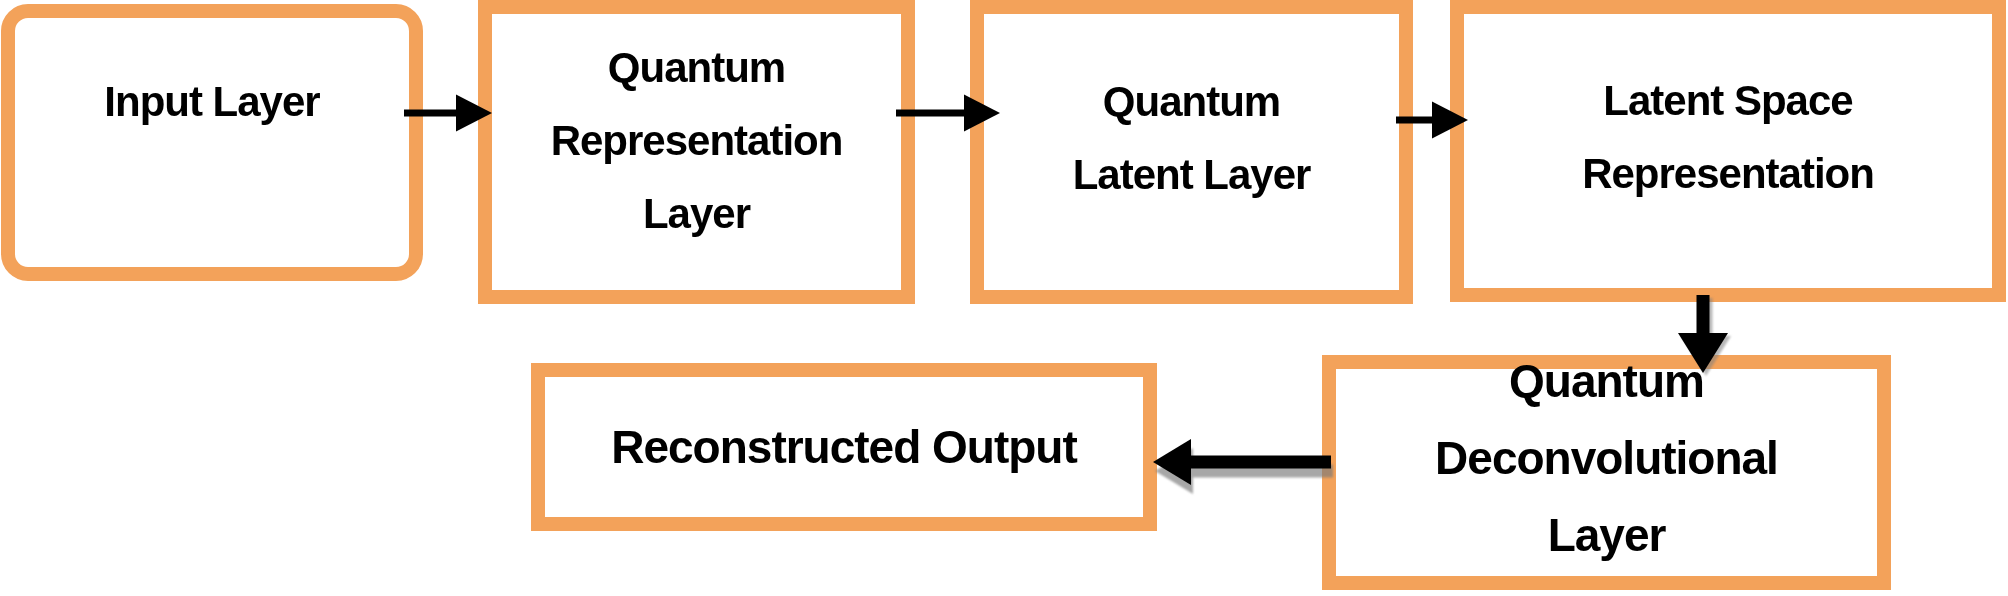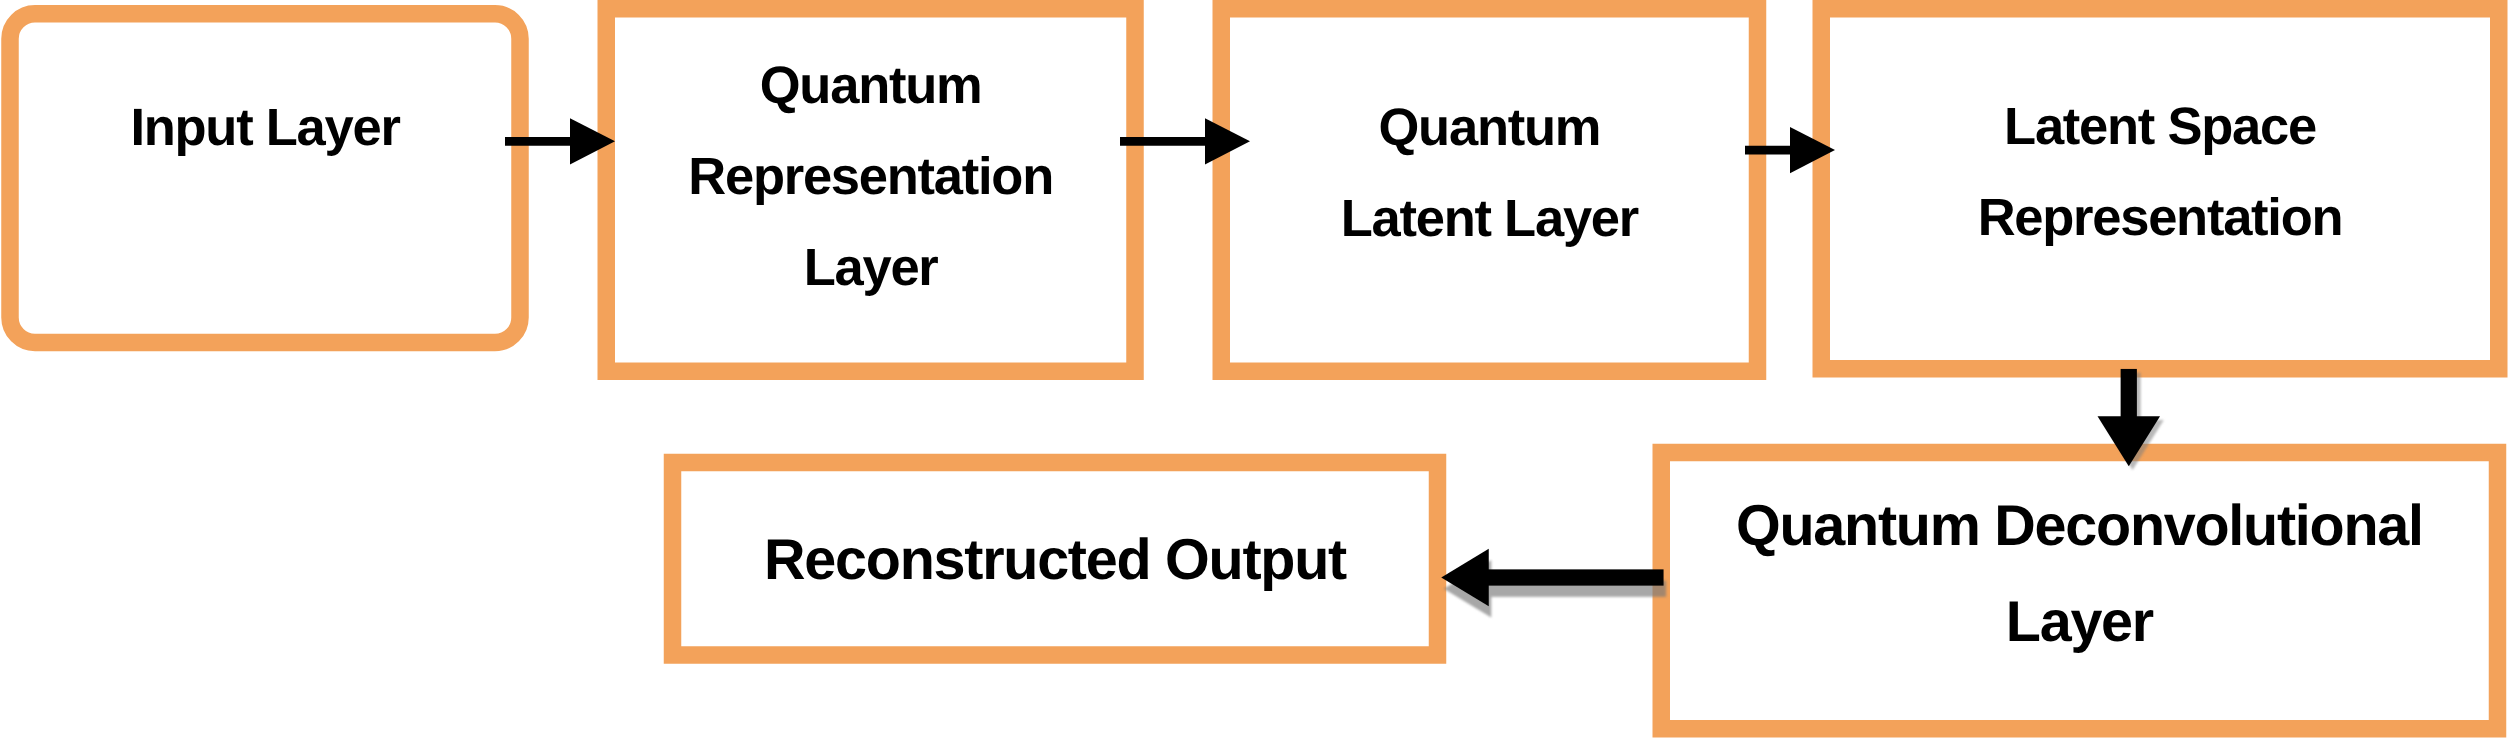--- a/index.html
+++ b/index.html
@@ -34,21 +34,21 @@
   .box .line { display: block; letter-spacing: -1px; }
   .row-top .line { font-size: 42px; line-height: 73px; }
   .row-bottom .line { font-size: 46px; line-height: 77px; }
 
   
   .b1 { left: 1px;    top: 4px; width: 422px; height: 277px; padding-bottom: 82px; border-radius: 27px; }
   .b2 { left: 478px;  top: 0;   width: 437px; height: 304px; padding-bottom: 24px; }
   .b3 { left: 970px;  top: 0;   width: 443px; height: 304px; padding-bottom: 28px; }
   .b4 { left: 1450px; top: 0;   width: 556px; height: 302px; padding-bottom: 28px; }
   
-  .b5 { left: 1322px; top: 355px; width: 683px; height: 235px; padding-bottom: 28px; }
+  .b5 { left: 1322px; top: 355px; width: 569px; height: 235px; padding-bottom: 28px; }
   .b6 { left: 531px;  top: 363px; width: 626px; height: 168px; }
 
   .arrow { position: absolute; z-index: 2; }
   .a1 { left: 404px;  top: 91px;  }
   .a2 { left: 896px;  top: 91px;  }
   .a3 { left: 1396px; top: 98px;  }
   .a4 { left: 1675px; top: 295px; filter: drop-shadow(3px 3px 1px rgba(125,125,125,0.55)); }
   .a5 { left: 1151px; top: 437px; filter: drop-shadow(2px 9px 1px rgba(120,120,120,0.65)); }
   .arrow svg { display: block; }
   .arrow .stroke { stroke: var(--arrow-color); }

